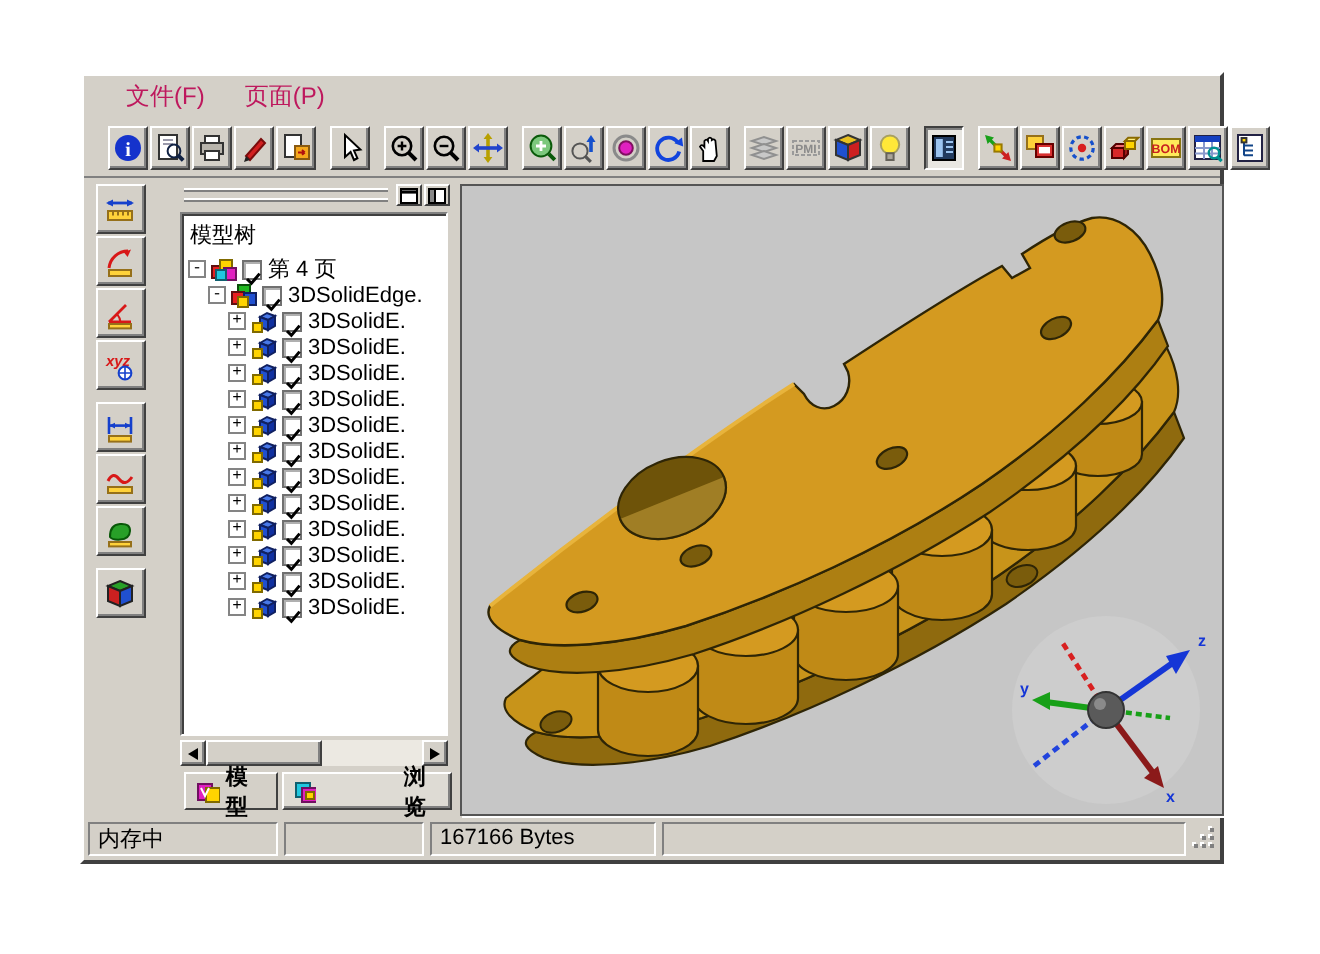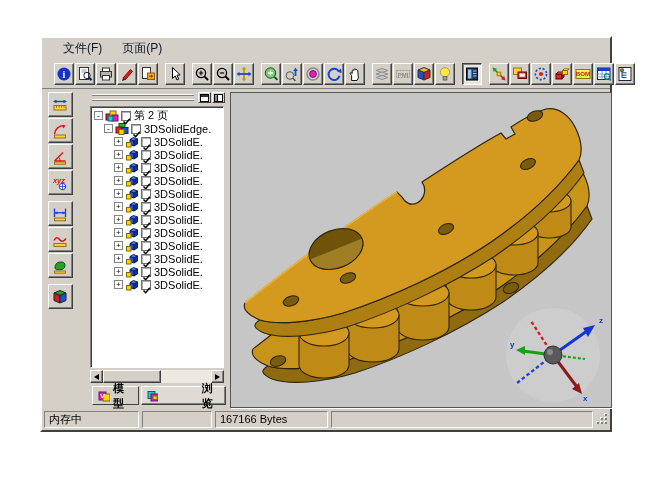--- a/index.html
+++ b/index.html
@@ -2,21 +2,21 @@
 <html><head>
 <meta charset="utf-8">
 <style>
   html,body{margin:0;padding:0;background:#fff;}
   *{box-sizing:border-box;}
   .page{position:relative;width:660px;height:477px;background:#ffffff;font-family:"Liberation Sans",sans-serif;overflow:hidden;}
   .window{position:absolute;left:40px;top:36px;width:572px;height:396px;background:#d4d0c8;
     border:2px solid;border-color:#ffffff #404040 #404040 #ffffff;}
   
   .menubar{position:absolute;left:0;top:0;right:0;height:21px;display:flex;align-items:center;padding-left:12px;gap:2px;}
-  .menuitem{font-size:12px;color:#0f172a;padding:2px 9px;}
+  .menuitem{font-size:12px;color:#be185d;padding:2px 9px;}
   
   .toolbar{position:absolute;left:0;top:21px;right:0;height:30px;display:flex;align-items:center;padding-left:12px;
     border-bottom:1px solid #808080;}
   .tbtn{width:20px;height:22px;flex:0 0 auto;background:#d4d0c8;display:flex;align-items:center;justify-content:center;
     border:1px solid;border-color:#ffffff #404040 #404040 #ffffff;box-shadow:inset -1px -1px 0 #808080;margin-right:1px;}
   .tbtn.pressed{border-color:#404040 #ffffff #ffffff #404040;box-shadow:inset 1px 1px 0 #808080;background:#e9e7e2;}
   .tsep{width:6px;flex:0 0 auto;}
   .tbtn svg{display:block;}
   
   .lefttools{position:absolute;left:3px;top:52px;width:30px;bottom:26px;display:flex;flex-direction:column;align-items:center;padding-top:2px;}
@@ -348,33 +348,34 @@
         </div>
         <div class="dockbtn db2">
           <svg width="9" height="8">
               <rect x="0.5" y="0.5" width="8" height="7" fill="#fff" stroke="#000"></rect>
               <rect x="0.5" y="0.5" width="3" height="7" fill="#888" stroke="#000"></rect>
             </svg>
         </div>
       </div>
 
       <div class="treebox">
+        <div class="treetitle">模型树</div>
 
         <div class="trow">
           <span class="expander">-</span>
           <svg class="nodeicon" width="14" height="12">
               <rect x="1" y="4" width="6" height="6" fill="#e82020" stroke="#601010"></rect>
               <rect x="5" y="1" width="6" height="6" fill="#ffd400" stroke="#806a00"></rect>
               <rect x="7" y="5" width="6" height="6" fill="#e020c0" stroke="#701060"></rect>
               <rect x="3" y="6" width="5" height="5" fill="#20c8e0" stroke="#106070"></rect>
             </svg>
           <span class="cb"><svg width="9" height="9">
                 <polyline points="1.5,4.5 3.7,6.7 7.8,1.8" fill="none" stroke="#000" stroke-width="1.5"></polyline>
               </svg></span>
-          <span class="tlabel">第 2 页</span>
+          <span class="tlabel">第 4 页</span>
         </div>
 
         <div class="trow">
           <span class="ind1"></span>
           <span class="expander">-</span>
           <svg class="nodeicon" width="14" height="12">
               <rect x="4" y="0.5" width="6" height="5.5" fill="#20b820" stroke="#0a500a"></rect>
               <rect x="1" y="4" width="6" height="6" fill="#e82020" stroke="#601010"></rect>
               <rect x="7" y="4.5" width="6" height="6" fill="#2050d0" stroke="#102060"></rect>
               <rect x="4" y="6.5" width="5" height="5" fill="#ffd400" stroke="#806a00"></rect>

